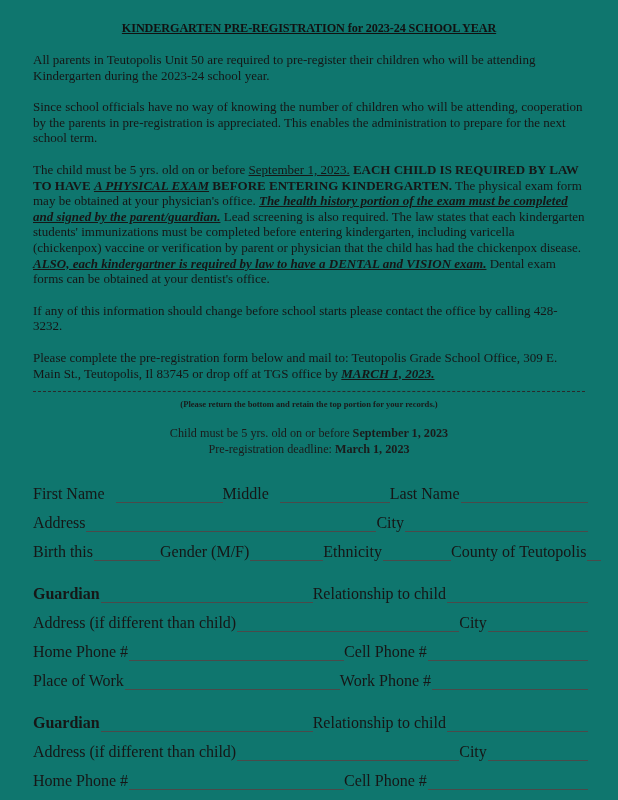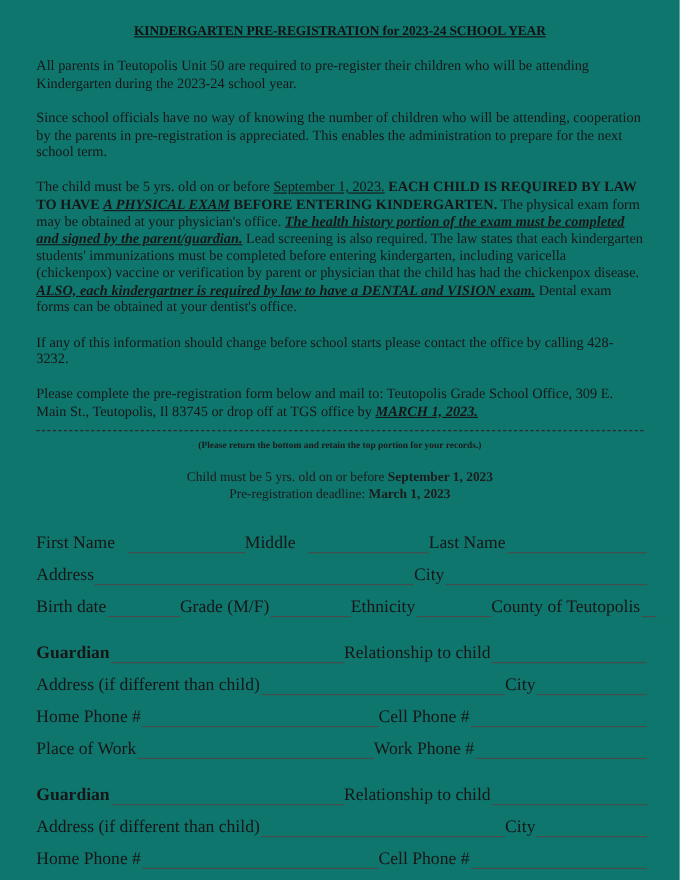--- a/index.html
+++ b/index.html
@@ -173,23 +173,23 @@
     </div>
 
     <div class="frow">
       <span class="flabel">Address</span>
       <span class="fline w-addr"></span>
       <span class="flabel">City</span>
       <span class="fline w-city"></span>
     </div>
 
     <div class="frow">
-      <span class="flabel">Birth date</span>
+      <span class="flabel">Birth this</span>
       <span class="fline w-birth"></span>
-      <span class="flabel">Grade (M/F)</span>
+      <span class="flabel">Gender (M/F)</span>
       <span class="fline w-gender"></span>
       <span class="flabel">Ethnicity</span>
       <span class="fline w-eth"></span>
       <span class="flabel">County of Teutopolis</span>
       <span class="fline w-county"></span>
     </div>
 
     <div class="section-gap"></div>
 
     <div class="frow">

